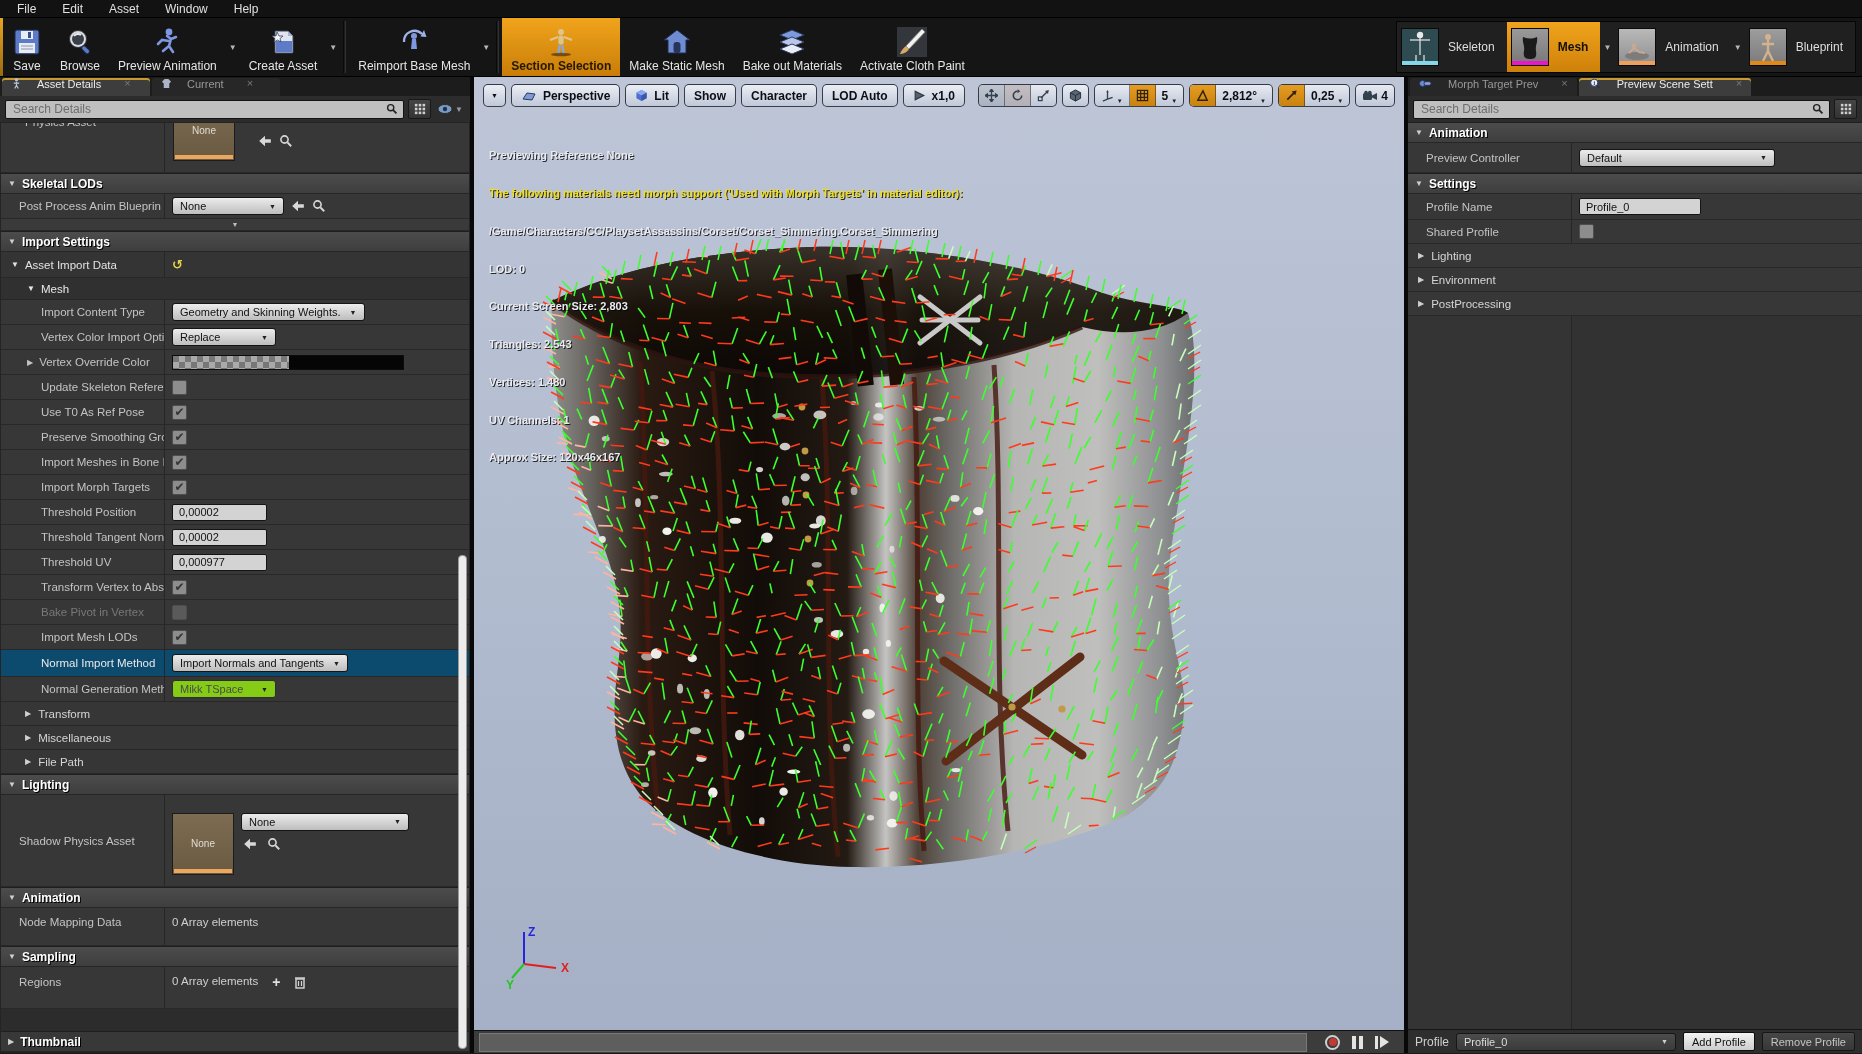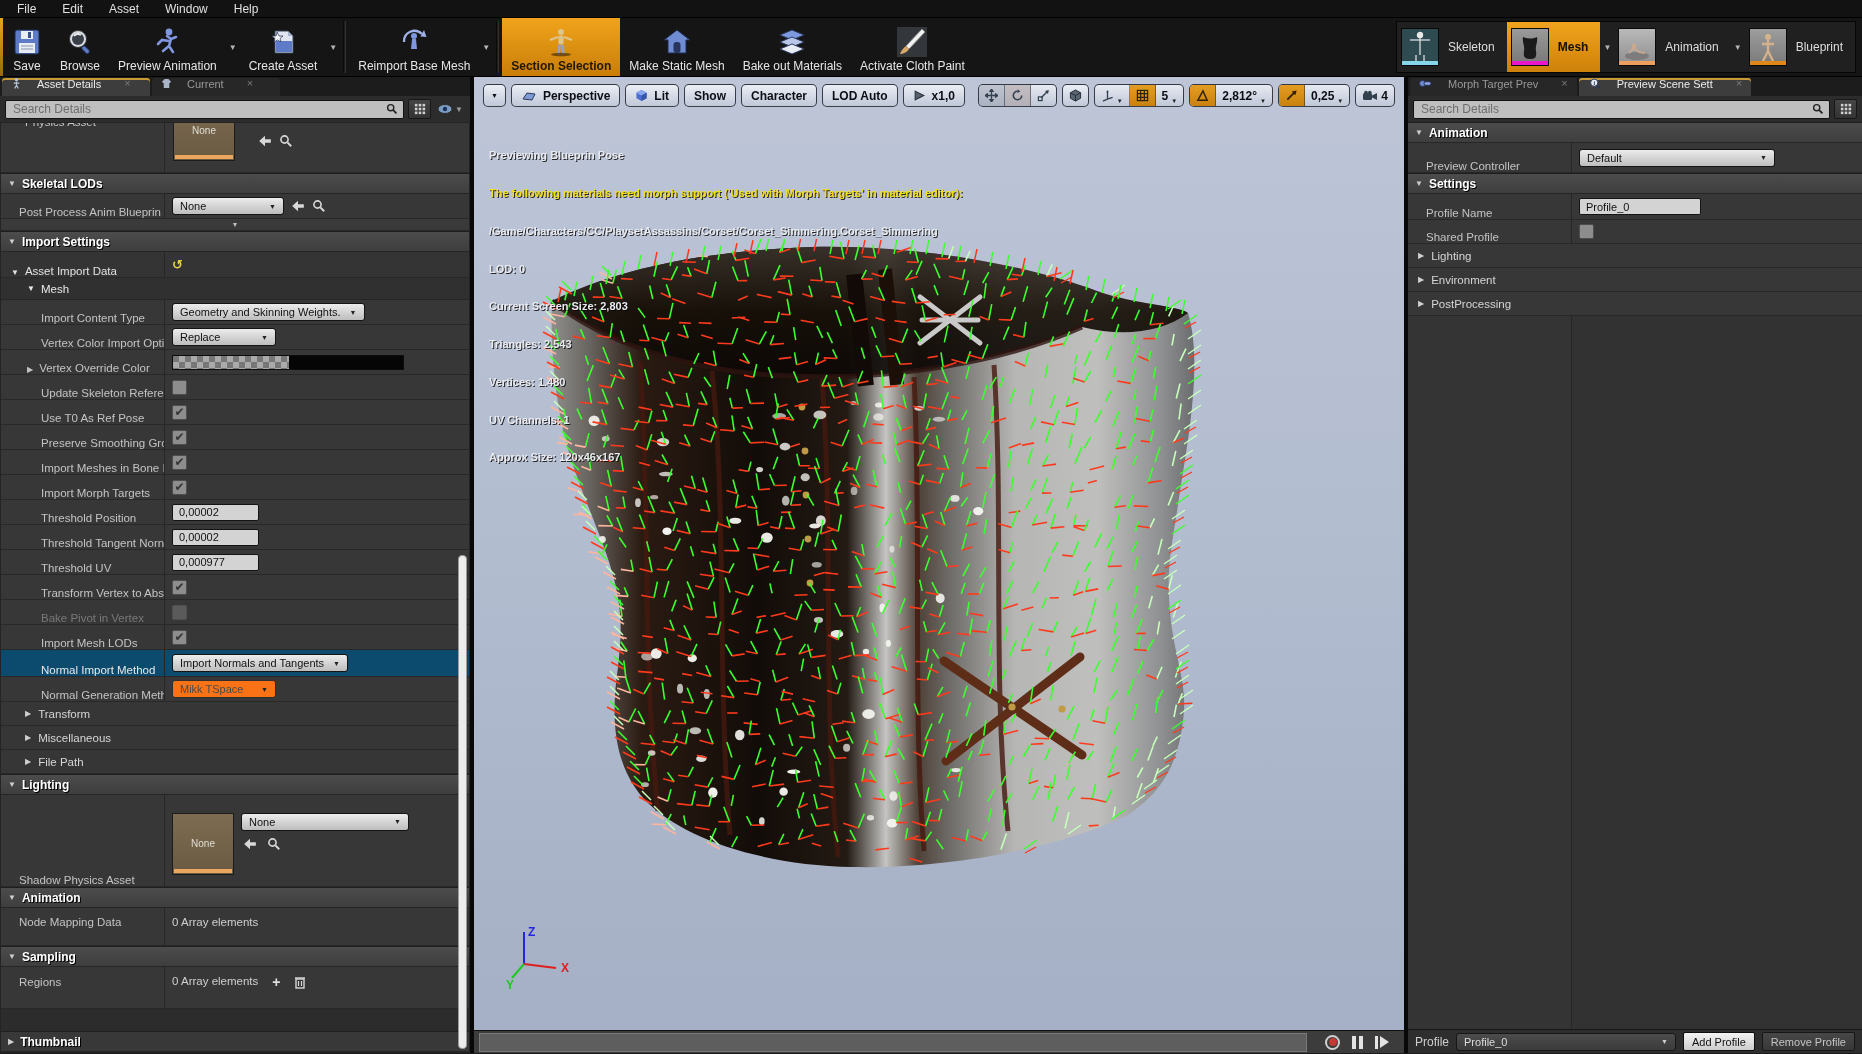--- a/index.html
+++ b/index.html
@@ -41,34 +41,34 @@
 .search input{width:100%;height:100%;background:transparent;border:none;outline:none;font-family:inherit;font-size:12px;color:#14532d;padding:0 22px 0 7px}
 .search input::placeholder{color:#6e6e6e}
 .search .ic{position:absolute;right:5px;width:12px;height:12px;color:#222}
 .sqbtn{width:23px;height:20px;background:linear-gradient(#454545,#333);border:1px solid #181818;border-radius:2px;display:flex;align-items:center;justify-content:center;color:#cfcfcf}
 .sqbtn .ic{width:12px;height:12px}
 .eyewrap{display:flex;align-items:center;gap:2px;color:#9a9a9a;font-size:8px;padding:0 2px}
 
 .props{flex:1;position:relative;display:flex;flex-direction:column;overflow:hidden;background:#2c2c2c;border:1px solid #242424}
 .r{display:flex;align-items:center;min-height:25px;border-bottom:1px solid #282828;background:#373737;flex:none}
 .r.hl{background:#0c4a6e}
-.lc{width:164px;align-self:stretch;display:flex;align-items:flex-end;padding-left:40px;color:#c3c3c3;font-size:11.5px;border-right:1px solid #262626;white-space:nowrap;overflow:hidden;flex:none}
+.lc{width:164px;align-self:stretch;display:flex;align-items:center;padding-left:40px;color:#c3c3c3;font-size:11.5px;border-right:1px solid #262626;white-space:nowrap;overflow:hidden;flex:none}
 .lc.dim{color:#787878}
 .vc{flex:1;display:flex;align-items:center;gap:7px;padding:2px 4px 2px 7px;overflow:hidden}
 .hdr{height:21px;display:flex;align-items:center;gap:6px;padding-left:7px;background:linear-gradient(#4c4c4c,#3e3e3e);border-top:1px solid #1f1f1f;border-bottom:1px solid #262626;color:#fff;font-weight:bold;font-size:12px;text-shadow:1px 1px 0 #000;flex:none}
 .hdr .tri,.grp .tri{font-size:8px;color:#cfcfcf;text-shadow:none}
 .subr{padding-left:26px;color:#e8e8e8;background:#303030;height:22px;display:flex;align-items:center;gap:6px;border-bottom:1px solid #262626;flex:none;font-size:11.5px}
 .grp{height:24px;display:flex;align-items:center;gap:7px;padding-left:24px;background:#363636;color:#d5d5d5;border-bottom:1px solid #282828;font-size:11.5px;flex:none}
 .expander{height:12px;display:flex;align-items:center;justify-content:center;background:#3a3a3a;border-bottom:1px solid #282828;color:#bdbdbd;font-size:7px;flex:none}
 .cmb{height:18px;background:linear-gradient(#ececec,#bdbdbd);border:1px solid #141414;border-radius:3px;color:#121212;font-size:11px;display:inline-flex;align-items:center;gap:9px;padding:0 7px;white-space:nowrap}
 .cmb .car{font-size:7px;color:#222}
-.cmb.dis{background:#f97316;color:#4a4a4a;border-color:#2e2e2e}
+.cmb.dis{background:#84cc16;color:#4a4a4a;border-color:#2e2e2e}
 .cmb.dark{background:linear-gradient(#4c4c4c,#3b3b3b);color:#dcdcdc;border-color:#161616}
 .cmb.dark .car{color:#cfcfcf}
-.inp{height:17px;background:#d3d3d3;border:1px solid #141414;border-radius:2px;color:#121212;font-size:11px;padding:0 6px;width:87px;font-family:inherit;outline:none}
+.inp{height:17px;background:#d3d3d3;border:1px solid #141414;border-radius:2px;color:#121212;font-size:11px;padding:0 6px;width:95px;font-family:inherit;outline:none}
 .cb{width:15px;height:15px;background:#8d8d8d;border:1px solid #4e4e4e;border-radius:2px;display:flex;align-items:center;justify-content:center;color:#353535;font-size:12px;font-weight:bold;line-height:1}
 .cb.dis{background:#5a5a5a}
 .swatch{width:232px;height:15px;border:1px solid #0c0c0c;display:flex}
 .swatch .chk{width:116px;background-color:#777;background-image:linear-gradient(45deg,#aaa 25%,transparent 25%,transparent 75%,#aaa 75%),linear-gradient(45deg,#aaa 25%,transparent 25%,transparent 75%,#aaa 75%);background-size:12px 12px;background-position:0 0,6px 6px}
 .swatch .blk{flex:1;background:#050505}
 .thumb{width:62px;height:62px;background:linear-gradient(#7d6c51,#6a5a42);border:1px solid #1c1c1c;display:flex;align-items:center;justify-content:center;color:#e0dcd2;font-size:10px;position:relative;flex:none}
 .thumb::after{content:"";position:absolute;left:1px;right:1px;bottom:1px;height:4px;background:#eba75e}
 .mini-ic{width:14px;height:14px;color:#d8d8d8}
 .rowtxt{color:#cfcfcf;font-size:11.5px}
 .sb{position:absolute;right:2px;top:432px;bottom:3px;width:9px;background:#ececec;border-radius:4px;border:1px solid #9a9a9a}
@@ -2189,21 +2189,21 @@
               <svg class="ic" style="width:16px;height:12px">
                 <use href="#i-cam"></use>
               </svg>
               <span>4</span>
             </div>
         </div>
       </div>
     </div>
 
     <div class="stats">
-      <div>Previewing Blueprin Pose</div>
+      <div>Previewing Reference None</div>
       <div class="warn">The following materials need morph support ('Used with Morph Targets' in material editor):</div>
       <div>/Game/Characters/CC/PlaysetAssassins/Corset/Corset_Simmering.Corset_Simmering</div>
       <div>LOD: 0</div>
       <div>Current Screen Size: 2,803</div>
       <div>Triangles: 2.543</div>
       <div>Vertices: 1.480</div>
       <div>UV Channels: 1</div>
       <div>Approx Size: 120x46x167</div>
     </div>
 

